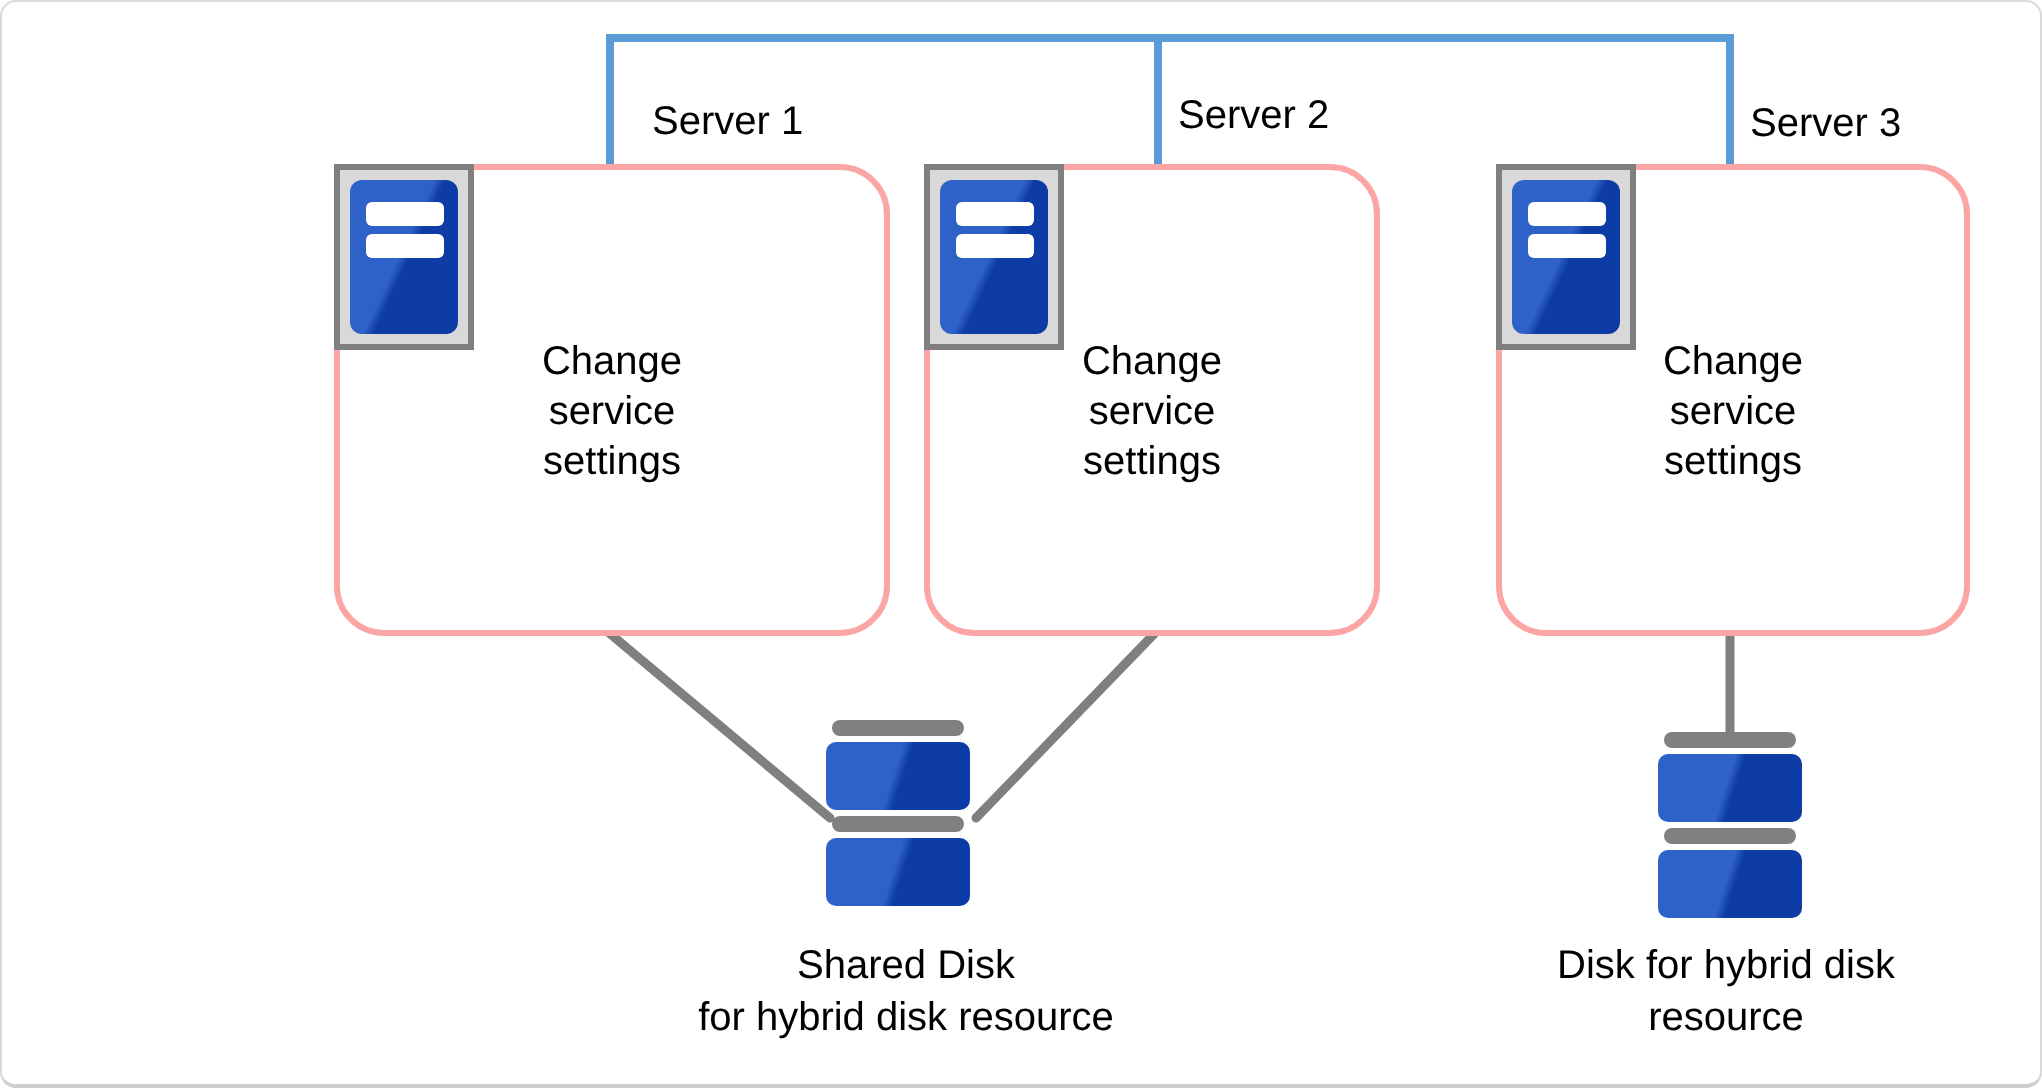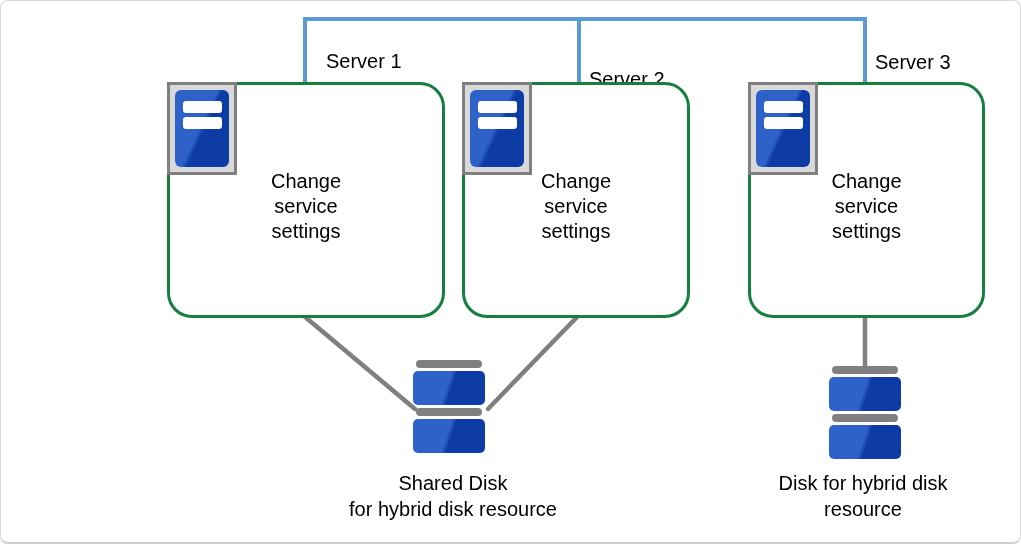--- a/index.html
+++ b/index.html
@@ -5,21 +5,21 @@
   html,body{margin:0;padding:0;background:#ffffff;}
   body{font-family:"Liberation Sans","DejaVu Sans",sans-serif;color:#000;}
   .canvas{
     position:relative;width:1021px;height:544px;box-sizing:border-box;
     background:#fff;border:1px solid #d9d9d9;border-bottom:2px solid #cfcfcf;
     border-radius:8px;overflow:hidden;
   }
   .lines-svg{position:absolute;left:0;top:0;width:1021px;height:544px;pointer-events:none;}
   .server-box{
     position:absolute;box-sizing:border-box;background:#fff;
-    border:3px solid #15803d;border-radius:25px;
+    border:3px solid #fca5a5;border-radius:25px;
     display:flex;align-items:center;justify-content:center;
   }
   .box1{left:166px;top:81px;width:278px;height:236px;}
   .box2{left:461px;top:81px;width:228px;height:236px;}
   .box3{left:747px;top:81px;width:237px;height:236px;}
   .box-body{
     font-size:20px;line-height:25px;text-align:center;white-space:pre-line;
     padding-top:12px;
   }
   .icon-frame{
@@ -29,21 +29,21 @@
   }
   .tower{
     position:relative;width:54px;height:77px;border-radius:6px;
     background:linear-gradient(115deg,#2f62c8 47%,#0e3ca6 53%);
   }
   .tower .bar{position:absolute;left:8px;width:39px;height:12px;background:#fff;border-radius:3px;}
   .tower .bar.b1{top:11px;}
   .tower .bar.b2{top:27px;}
   .server-label{position:absolute;font-size:20px;line-height:20px;white-space:nowrap;}
   .lbl1{left:325px;top:50px;}
-  .lbl2{left:588px;top:68px;text-align:center;}
+  .lbl2{left:588px;top:47px;text-align:center;}
   .lbl3{left:874px;top:51px;text-align:right;}
   .disk{position:absolute;width:72px;}
   .disk1{left:412px;top:359px;}
   .disk2{left:828px;top:365px;}
   .disk .platter-bar{width:66px;height:8px;background:#808080;border-radius:4px;margin:0 auto;}
   .disk .disk-box{
     width:72px;height:34px;border-radius:5px;margin:3px 0;
     background:linear-gradient(108deg,#2f62c8 47%,#0e3ca6 53%);
   }
   .disk-label{

